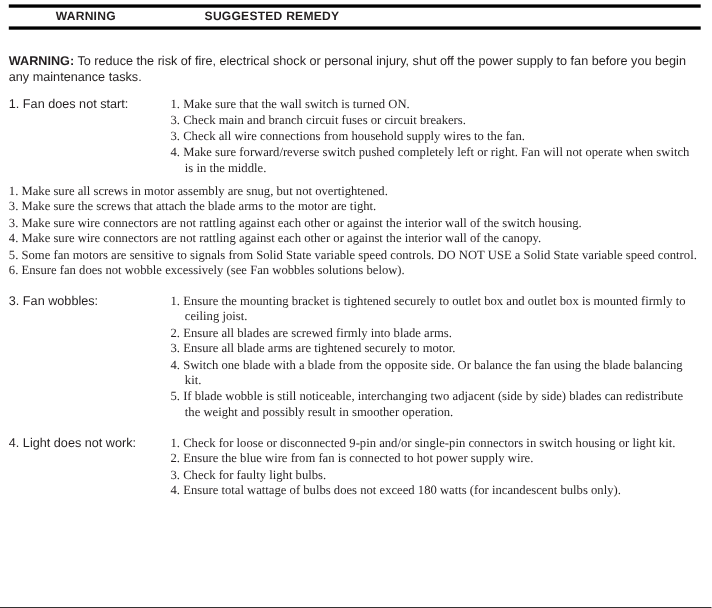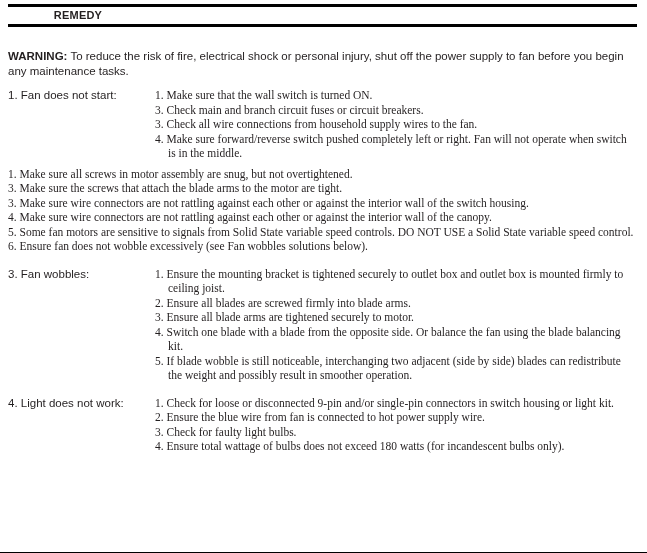--- a/index.html
+++ b/index.html
@@ -61,21 +61,22 @@
   .remedy-item{
     padding-left:13px;
     text-indent:-13px;
   }
 </style>
 </head>
 <body>
 
 <div class="page">
   <div class="header-row">
-    <span class="h-problem">REMEDY</span>
+    <span class="h-problem">WARNING</span>
+    <span class="h-remedy">SUGGESTED REMEDY</span>
   </div>
 
   <p class="warning"><strong>WARNING:</strong> <span>To reduce the risk of fire, electrical shock or personal injury, shut off the power supply to fan before you begin any maintenance tasks.</span></p>
 
   <div id="rows">
       <div class="trow">
         <div class="problem">1. Fan does not start:</div>
         <div class="remedies">
           <div class="remedy-item">1. Make sure that the wall switch is turned ON.</div>
           <div class="remedy-item">3. Check main and branch circuit fuses or circuit breakers.</div>

